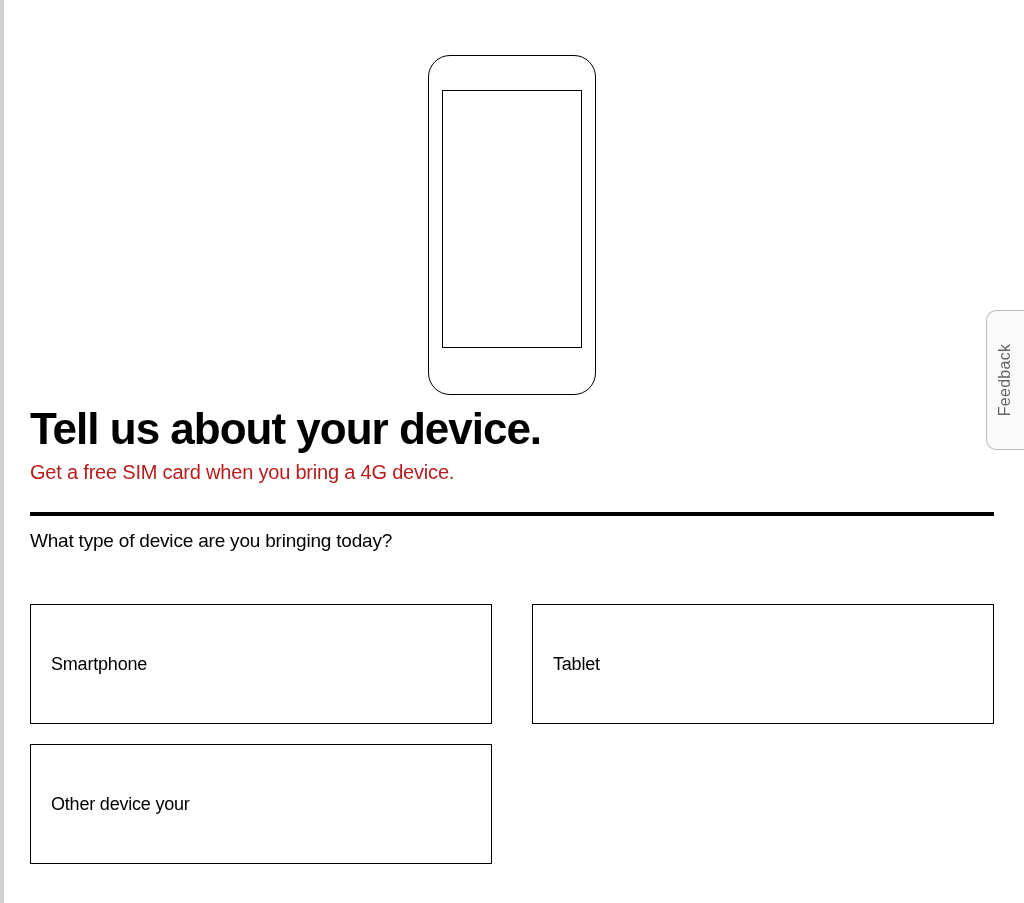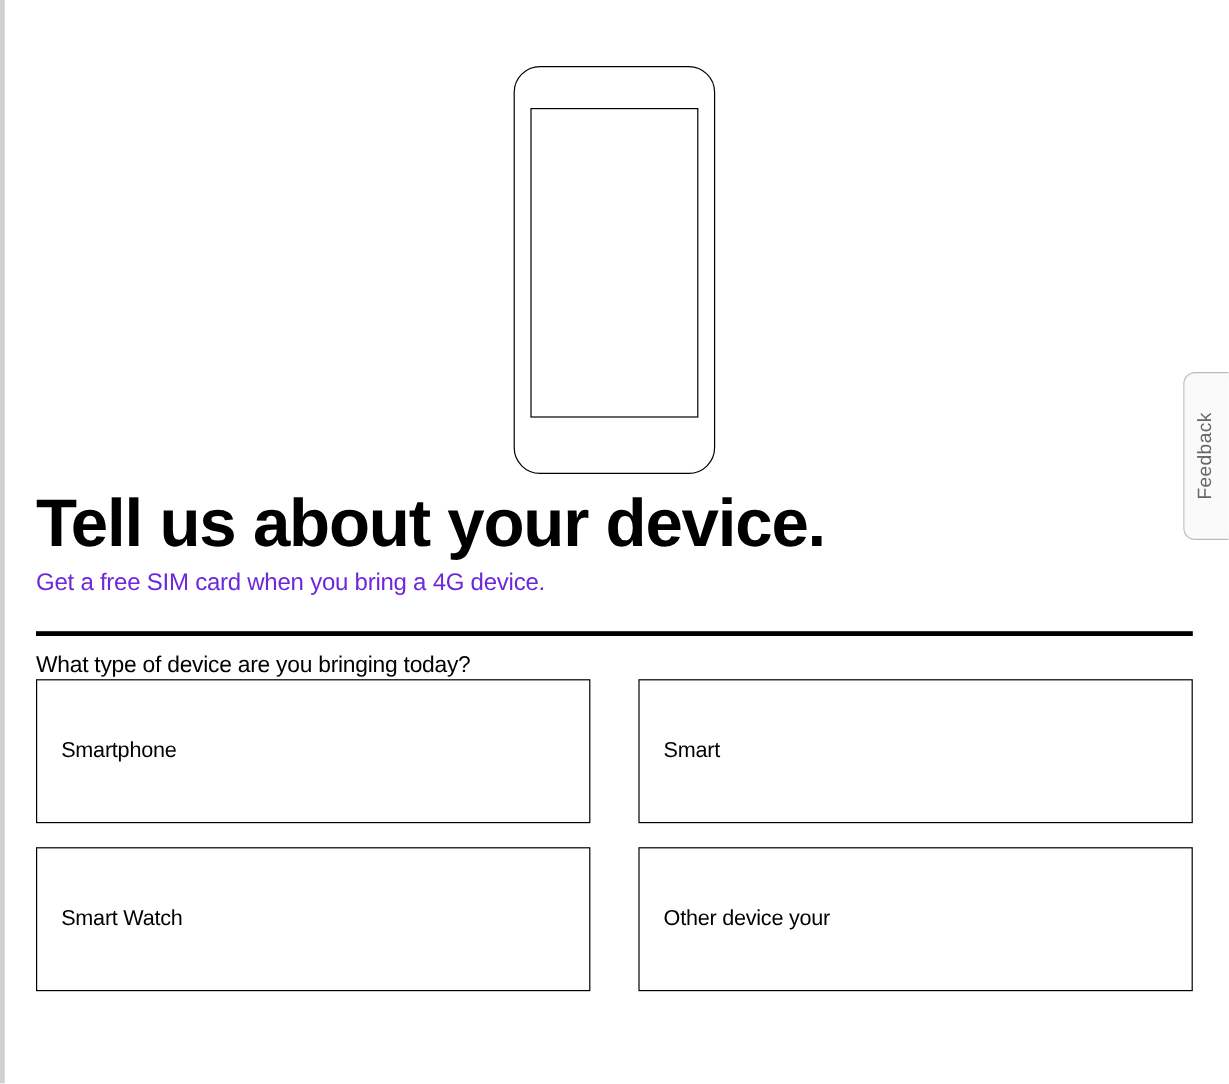--- a/index.html
+++ b/index.html
@@ -42,50 +42,51 @@
       align-items: center;
       justify-content: center;
     }
     .phone-inner {
       width: 140px;
       height: 258px;
       border: 1.5px solid #000;
       margin-top: -12px;
     }
     .heading {
-      font-size: 56px;
+      font-size: 44px;
       font-weight: 900;
       letter-spacing: -1px;
       line-height: 1.1;
       color: #000;
       margin-top: 8px;
     }
     .subheading {
       font-size: 20px;
-      color: #6d28d9;
+      color: #b91c1c;
       margin-top: 8px;
       letter-spacing: -0.2px;
     }
     .divider {
       border: none;
       border-top: 4px solid #000;
       margin-top: 28px;
       margin-bottom: 14px;
     }
     .question {
       font-size: 19px;
       font-weight: 400;
       color: #000;
       margin-top: 6px;
       letter-spacing: -0.2px;
     }
     .options-grid {
       display: grid;
       grid-template-columns: 1fr 1fr;
       gap: 20px 40px;
+      margin-top: 52px;
     }
     .option-card {
       border: 1px solid #000;
       padding: 22px 20px;
       height: 120px;
       cursor: pointer;
       background: #fff;
       text-align: left;
       font-family: inherit;
     }
@@ -136,24 +137,21 @@
 
   <hr class="divider">
 
   <p class="question">What type of device are you bringing today?</p>
 
   <div class="options-grid">
     <button class="option-card">
       <span class="option-label">Smartphone</span>
     </button>
     <button class="option-card">
-      <span class="option-label">Smart</span>
-    </button>
-    <button class="option-card">
-      <span class="option-label">Smart Watch</span>
+      <span class="option-label">Tablet</span>
     </button>
     <button class="option-card">
       <span class="option-label">Other device your</span>
     </button>
   </div>
 
 </div>
 
 <div class="feedback-tab">
   <span class="feedback-text">Feedback</span>

